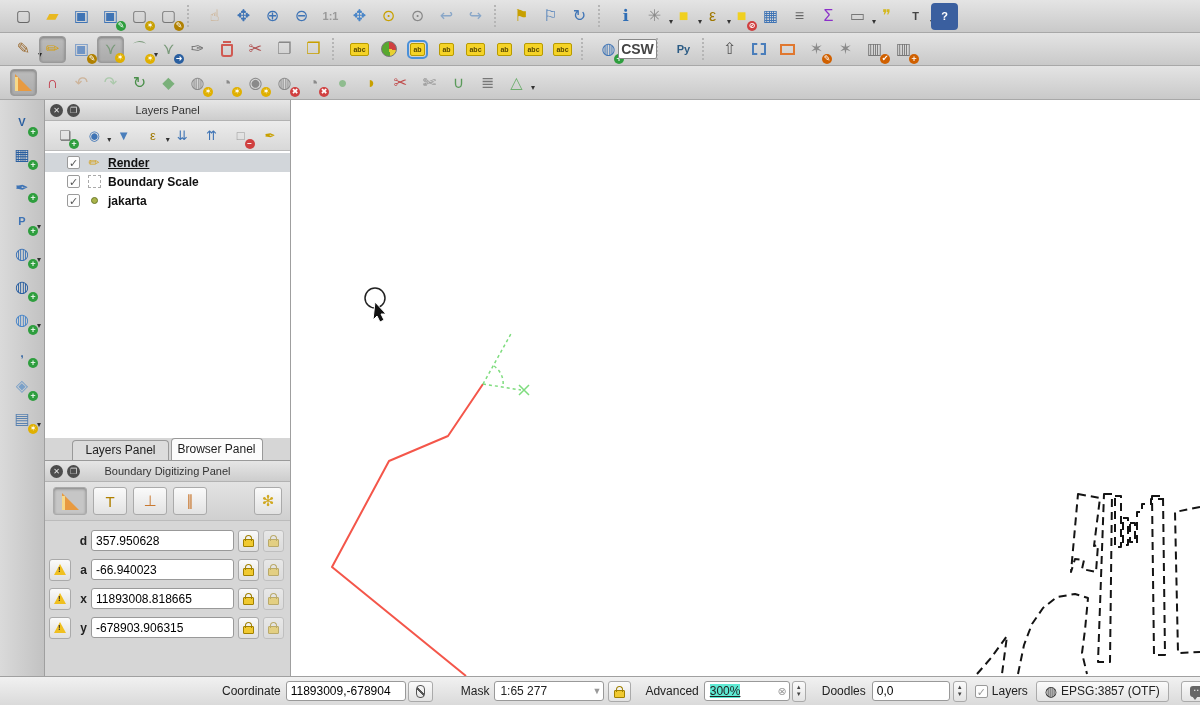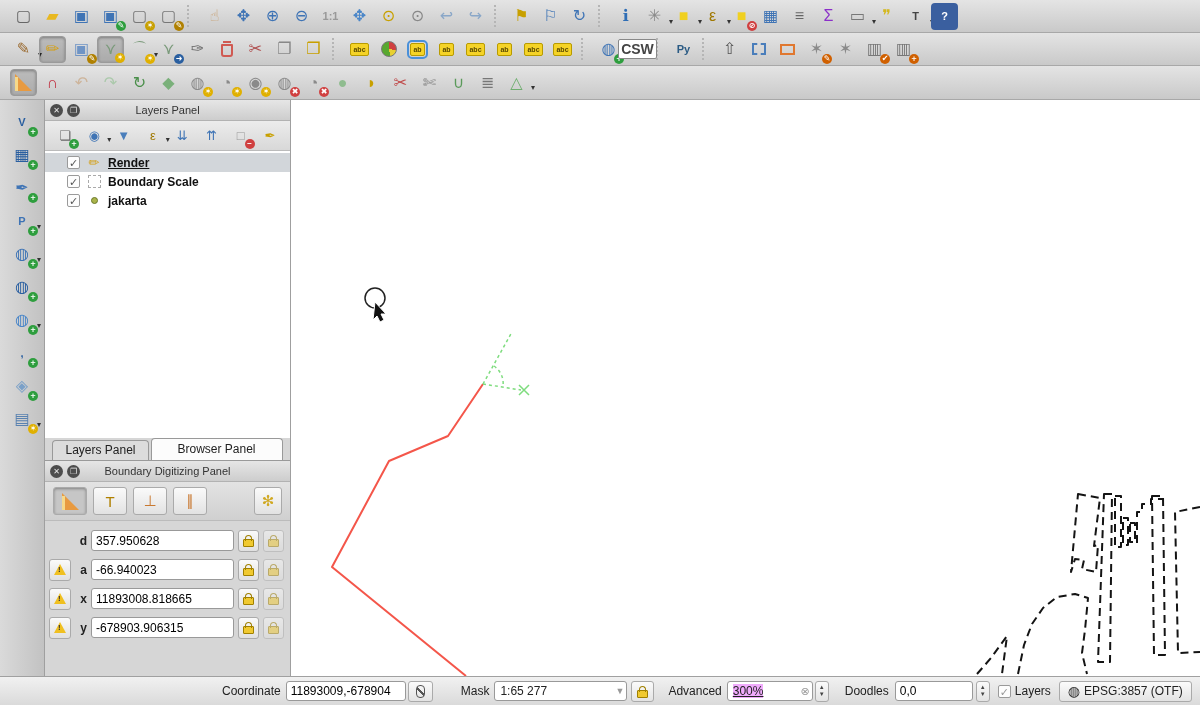--- a/index.html
+++ b/index.html
@@ -63,21 +63,21 @@
   .sym-pencil{font-size:13px;color:#d4a017;}
   .sym-maskbox{width:13px;height:13px;border:1px dashed #aaa;background:#fff;}
   .sym-dot{width:7px;height:7px;border-radius:50%;background:#aab44a;border:1px solid #6b7a2a;}
   .layer-label{font-weight:bold;font-size:12px;color:#111;}
   .layer-label.editing{text-decoration:underline;}
 
   #dock-tabs{height:23px;display:flex;align-items:flex-end;justify-content:center;gap:2px;
     background:#d6d6d6;border-bottom:1px solid #9a9a9a;}
   .dtab{border:1px solid #999;border-bottom:none;border-radius:4px 4px 0 0;padding:2px 12px 3px;
     font-size:12px;background:#dcdcdc;color:#222;}
-  .dtab.active{background:#fcfcfc;padding:3px 26px 4px;}
+  .dtab.active{background:#fcfcfc;padding:3px 6px 4px;}
 
   #adp-toolbar{height:39px;background:linear-gradient(#e3e3e3,#d0d0d0);border-bottom:1px solid #bbb;
     display:flex;align-items:center;gap:6px;padding:0 8px;}
   .adp-btn{width:34px;height:28px;border:1px solid #aaa;border-radius:3px;
     background:linear-gradient(#fafafa,#e2e2e2);display:flex;align-items:center;justify-content:center;position:relative;}
   .adp-btn.pressed{background:#c6c6c6;box-shadow:inset 0 1px 3px rgba(0,0,0,0.35);}
   .adp-btn .glyph{font-size:15px;}
   .adp-btn.push-right{margin-left:auto;width:28px;}
 
   #adp-fields{padding:8px 6px 0 4px;}
@@ -108,21 +108,21 @@
   .sb-label{color:#222;flex:none;}
   .sb-input{height:20px;border:1px solid #999;border-radius:3px;background:#fff;
     font-family:inherit;font-size:12px;padding:0 4px;flex:none;}
   .sb-btn{height:21px;border:1px solid #aaa;border-radius:3px;background:linear-gradient(#fbfbfb,#e3e3e3);
     display:flex;align-items:center;justify-content:center;padding:0 4px;flex:none;}
   .sb-combo{height:20px;border:1px solid #999;border-radius:3px;background:#fff;display:flex;
     align-items:center;padding:0 2px 0 5px;flex:none;}
   .sb-combo .chev{margin-left:auto;color:#999;font-size:9px;padding-left:4px;}
   .spinner{width:14px;height:21px;border:1px solid #aaa;border-radius:3px;background:linear-gradient(#fbfbfb,#e3e3e3);
     display:flex;flex-direction:column;align-items:center;justify-content:center;font-size:6px;color:#444;line-height:1.1;flex:none;}
-  .hl{background:#f0abfc;text-decoration:underline;}
+  .hl{background:#5eead4;text-decoration:underline;}
   .clear-x{color:#999;font-size:11px;margin-left:auto;}
   .mouse-ico{width:9px;height:13px;border:1.5px solid #555;border-radius:4px;
     background:linear-gradient(45deg,transparent 44%,#555 44%,#555 58%,transparent 58%);}
   .bubble-ico{width:16px;height:11px;background:#666;border-radius:3px;color:#fff;font-size:9px;
     line-height:9px;text-align:center;position:relative;}
   .bubble-ico:after{content:"";position:absolute;left:2px;bottom:-3px;border-left:3px solid transparent;
     border-right:3px solid transparent;border-top:4px solid #666;}
   .globe-ico{font-size:14px;color:#222;margin-right:4px;}
 </style>
 </head>
@@ -621,21 +621,21 @@
   </svg>
 </div>
 
 <div id="statusbar">
   <span class="sb-label" style="margin-left:222px">Coordinate</span>
   <input class="sb-input" style="width: 120px; margin-left: 5px;" value="11893009,-678904">
   <span class="sb-btn" style="width:25px;margin-left:2px">
       <span class="mouse-ico"></span>
     </span>
   <span class="sb-label" style="margin-left:28px">Mask</span>
-  <span class="sb-combo" style="width:133px;margin-left:5px">
+  <span class="sb-combo" style="width:110px;margin-left:5px">
     <span>1:65 277</span>
     <span class="chev">▼</span>
   </span>
   <span class="sb-btn" style="width:23px;margin-left:4px">
       <span class="padlock"></span>
     </span>
   <span class="sb-label" style="margin-left:14px">Advanced</span>
   <span class="sb-combo" style="width:86px;margin-left:5px">
     <span class="hl">300%</span>
     <span class="clear-x">⊗</span>

